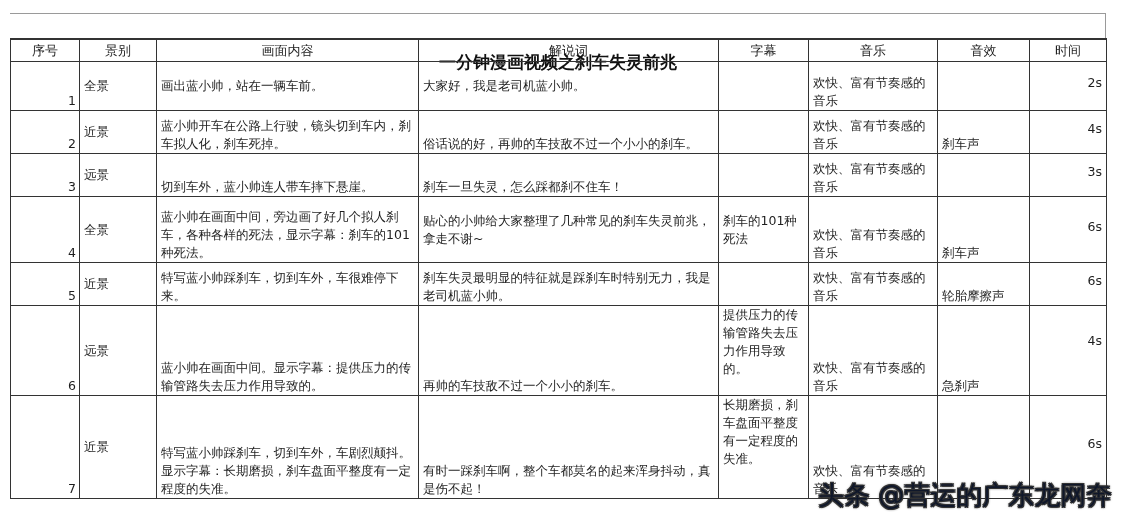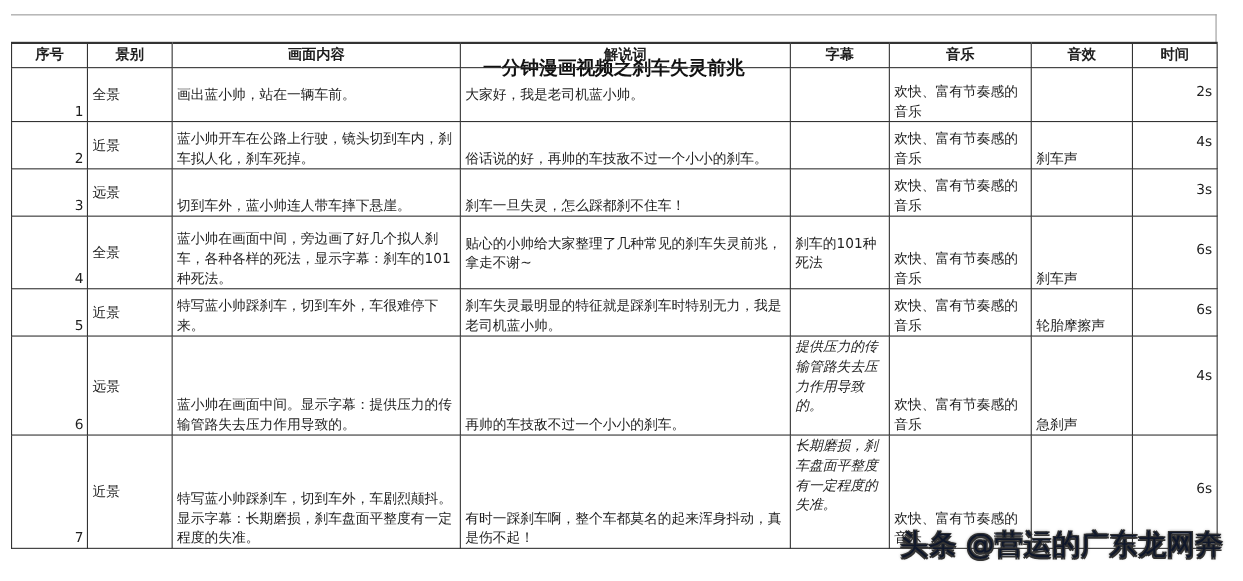--- a/index.html
+++ b/index.html
@@ -15,26 +15,26 @@
     text-align: center; font-weight: bold; font-size: 17px; line-height: 24px; color: #111; margin-top: 36px;
   }
   table {
     position: absolute; left: 10px; top: 38px;
     border-collapse: collapse; table-layout: fixed;
   }
   td, th {
     border: 1.5px solid #333; padding: 0 4px; font-size: 12.5px; line-height: 18px;
     vertical-align: bottom; overflow: hidden; font-weight: normal;
   }
-  th { font-weight: bold; font-size: 13px; text-align: center; vertical-align: middle; height: 21px; }
+  th { font-weight: normal; font-size: 13px; text-align: center; vertical-align: middle; height: 21px; }
   table tr:first-child th { border-top: 2px solid #333; }
   td.idx { text-align: right; padding-right: 3px; }
   td.shot { vertical-align: middle; }
   td.time { text-align: right; vertical-align: middle; padding-bottom: 6px; }
-  td.top { vertical-align: top; font-style: italic; }
+  td.top { vertical-align: top; }
   td.wrap { white-space: normal; word-break: break-all; }
   .watermark {
     position: absolute; left: 818px; top: 478px; font-size: 26px; color: #0f172a;
     font-family: "DejaVu Sans", sans-serif; letter-spacing: 0px;
     text-shadow: -1px -1px 0 #333, 1px -1px 0 #333, -1px 1px 0 #333, 1px 1px 0 #333, 0 0 3px #000;
     white-space: nowrap;
     text-align: right;
   }
 </style>
 </head>

